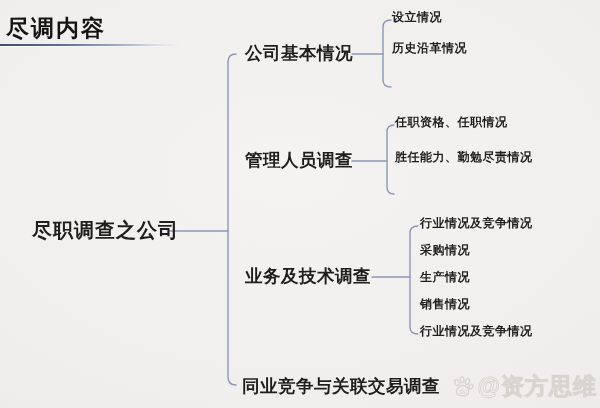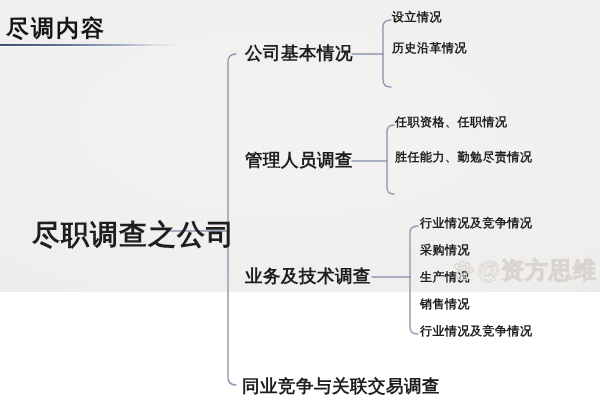--- a/index.html
+++ b/index.html
@@ -1,21 +1,21 @@
 <!DOCTYPE html>
 <html><head>
 <meta charset="utf-8">
 <style>
   html,body{margin:0;padding:0;}
   body{
     width:600px;height:408px;overflow:hidden;
     font-family:"Liberation Serif","DejaVu Serif",serif;
   }
   .canvas{
-    position:relative;width:600px;height:292px;
+    position:relative;width:600px;height:408px;
     background:
       radial-gradient(ellipse 130% 120% at 48% 42%, #f4f3f1 0%, #f0eeec 55%, #e3e1df 88%, #d7d5d3 100%);
   }
   .connectors{position:absolute;left:0;top:0;width:600px;height:408px;pointer-events:none;}
   .node{
     position:absolute;white-space:nowrap;
     color:#1e1e1e;font-weight:bold;line-height:1.15;
     letter-spacing:0.5px;
   }
   .title{
@@ -23,21 +23,21 @@
     font-size:23px;font-weight:bold;color:#141414;letter-spacing:2px;
   }
   .title-underline{
     position:absolute;left:0;top:44px;width:180px;height:2px;
     background:linear-gradient(to right,#3d4d6e 0%,#5f7194 35%,#9daac4 65%,#d5dbe7 85%,rgba(240,238,236,0) 100%);
   }
   .title-underline-glow{
     position:absolute;left:0;top:46px;width:200px;height:1px;
     background:linear-gradient(to right,rgba(255,255,255,.9),rgba(255,255,255,0));
   }
-  .root{font-size:28px;letter-spacing:1px;}
+  .root{font-size:20px;letter-spacing:1px;}
   .branch{font-size:17.5px;}
   .leaf{font-size:12px;}
   .watermark{
     position:absolute;right:3px;bottom:6px;
     display:flex;align-items:center;gap:3px;
   }
   .watermark-text{
     font-family:"Liberation Sans","DejaVu Sans",sans-serif;
     font-size:23px;font-weight:bold;letter-spacing:1px;
     color:rgba(255,255,255,0.55);

